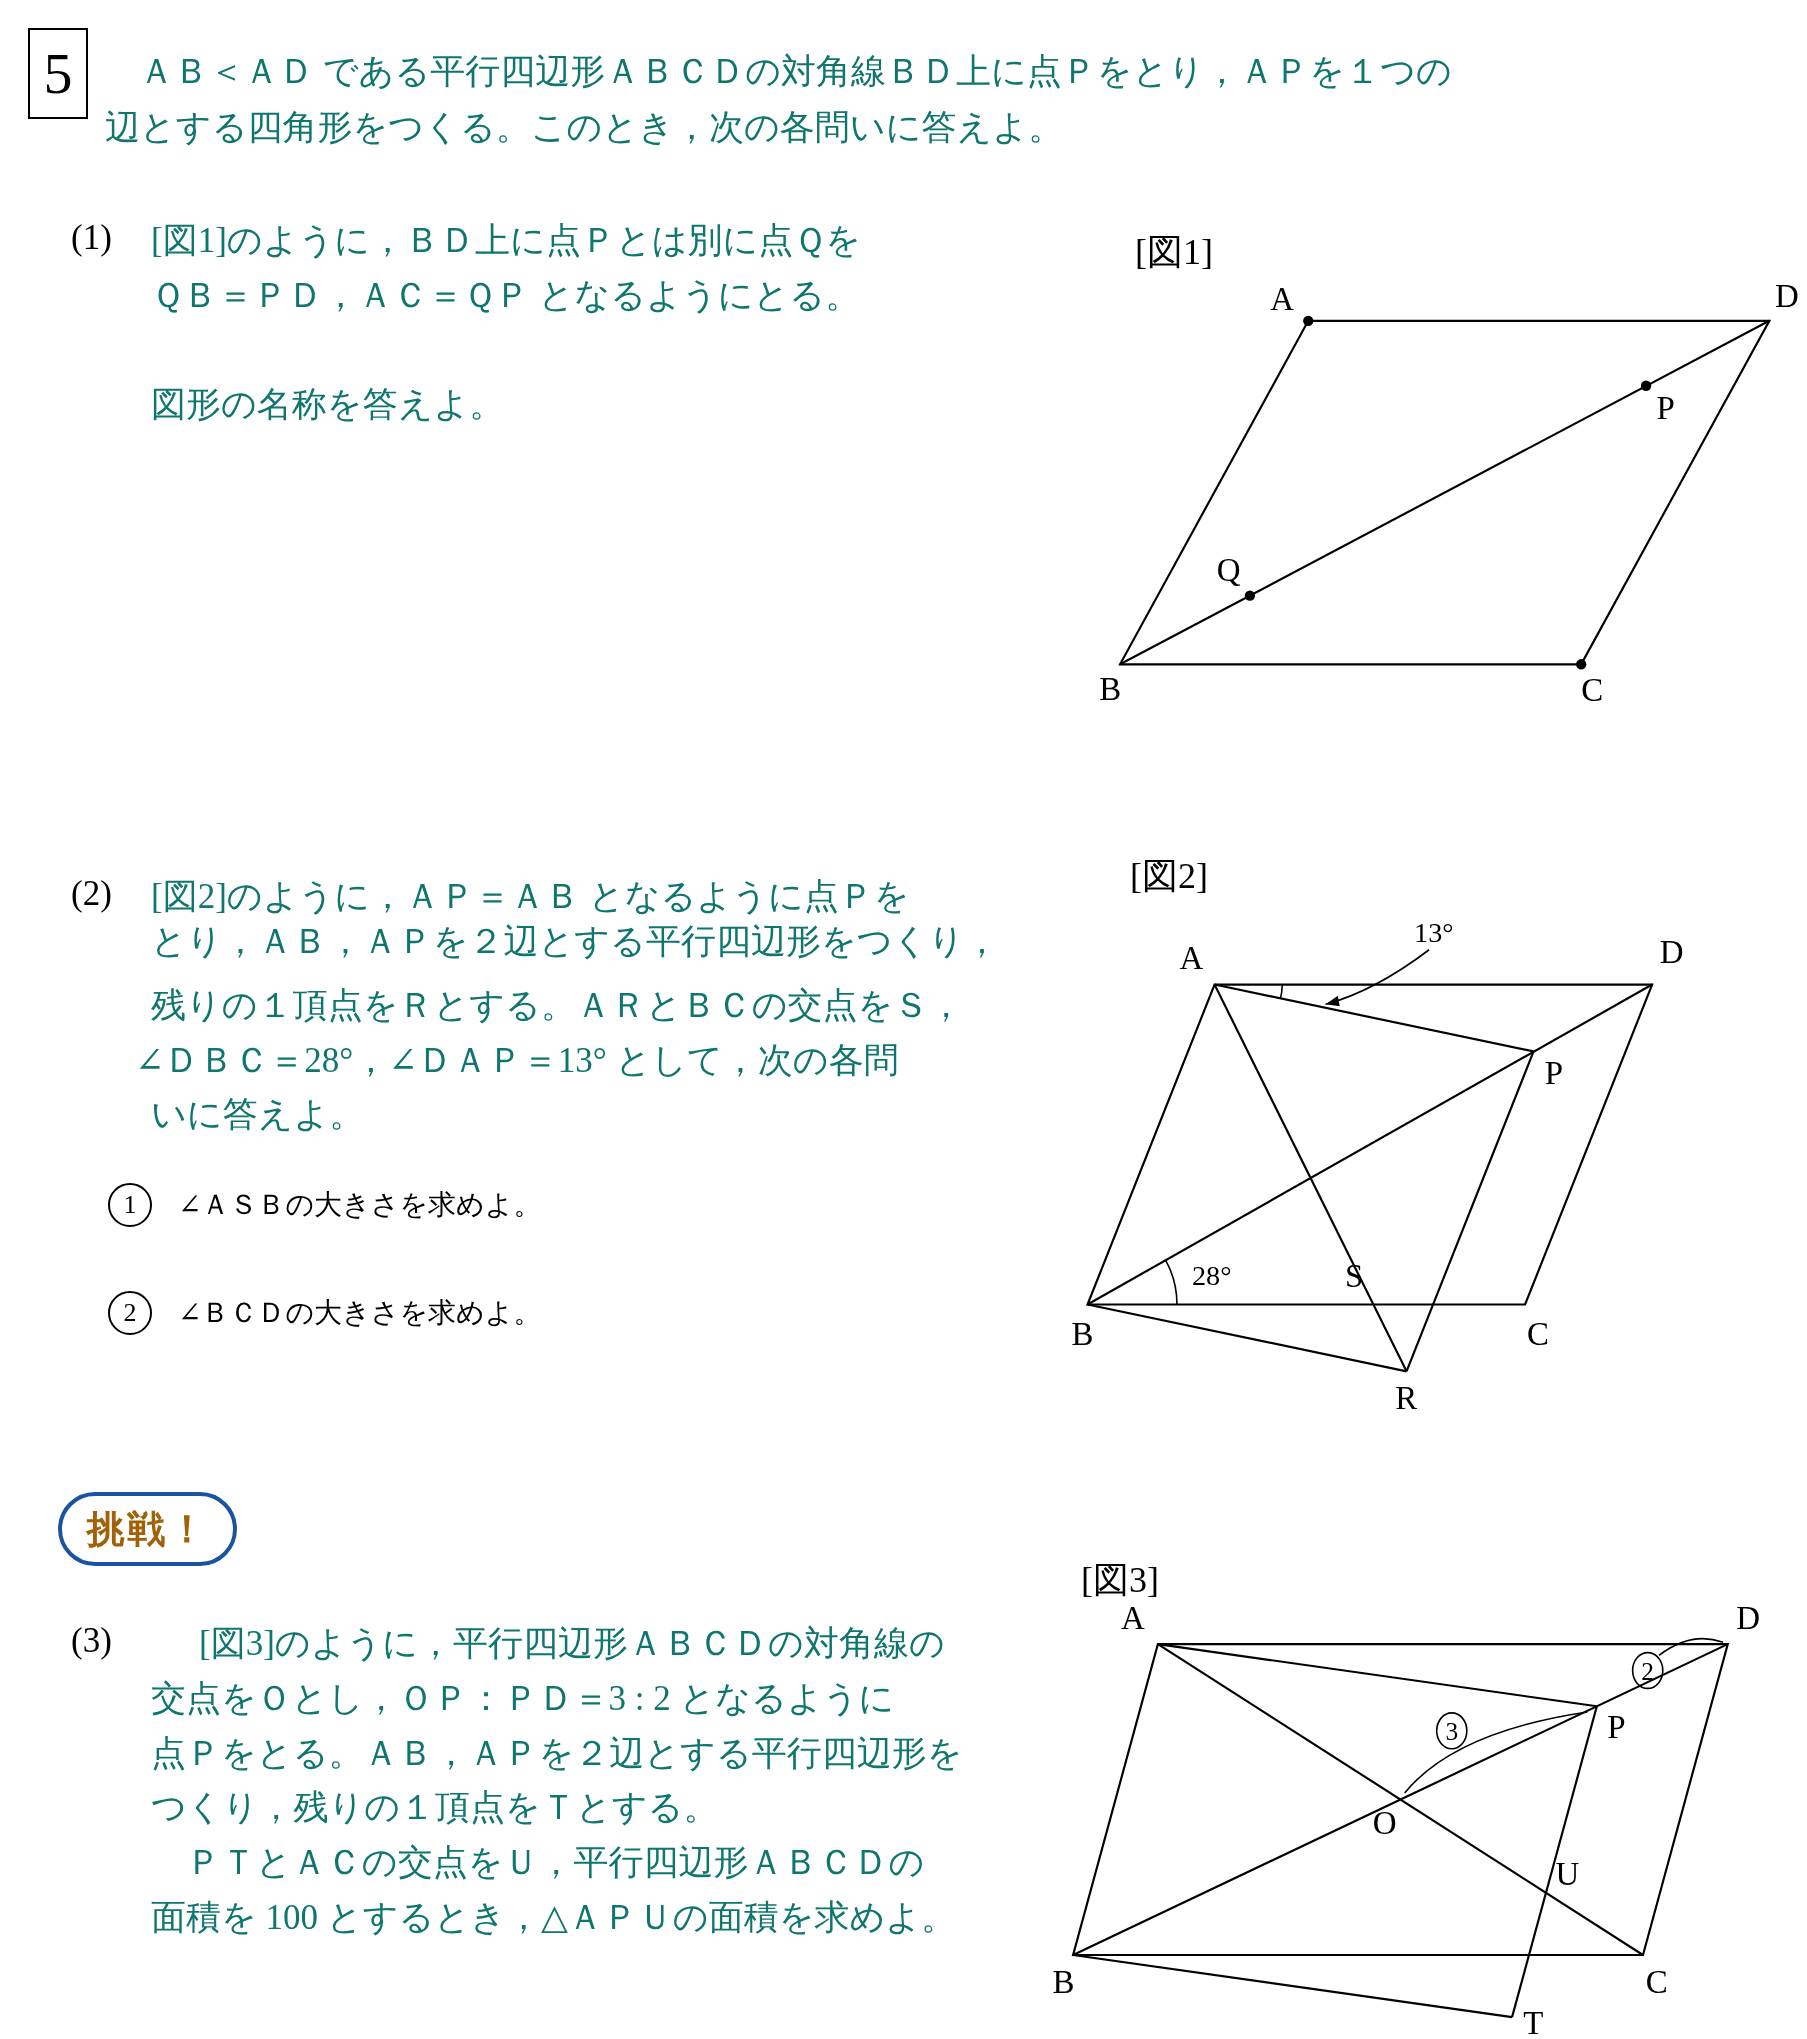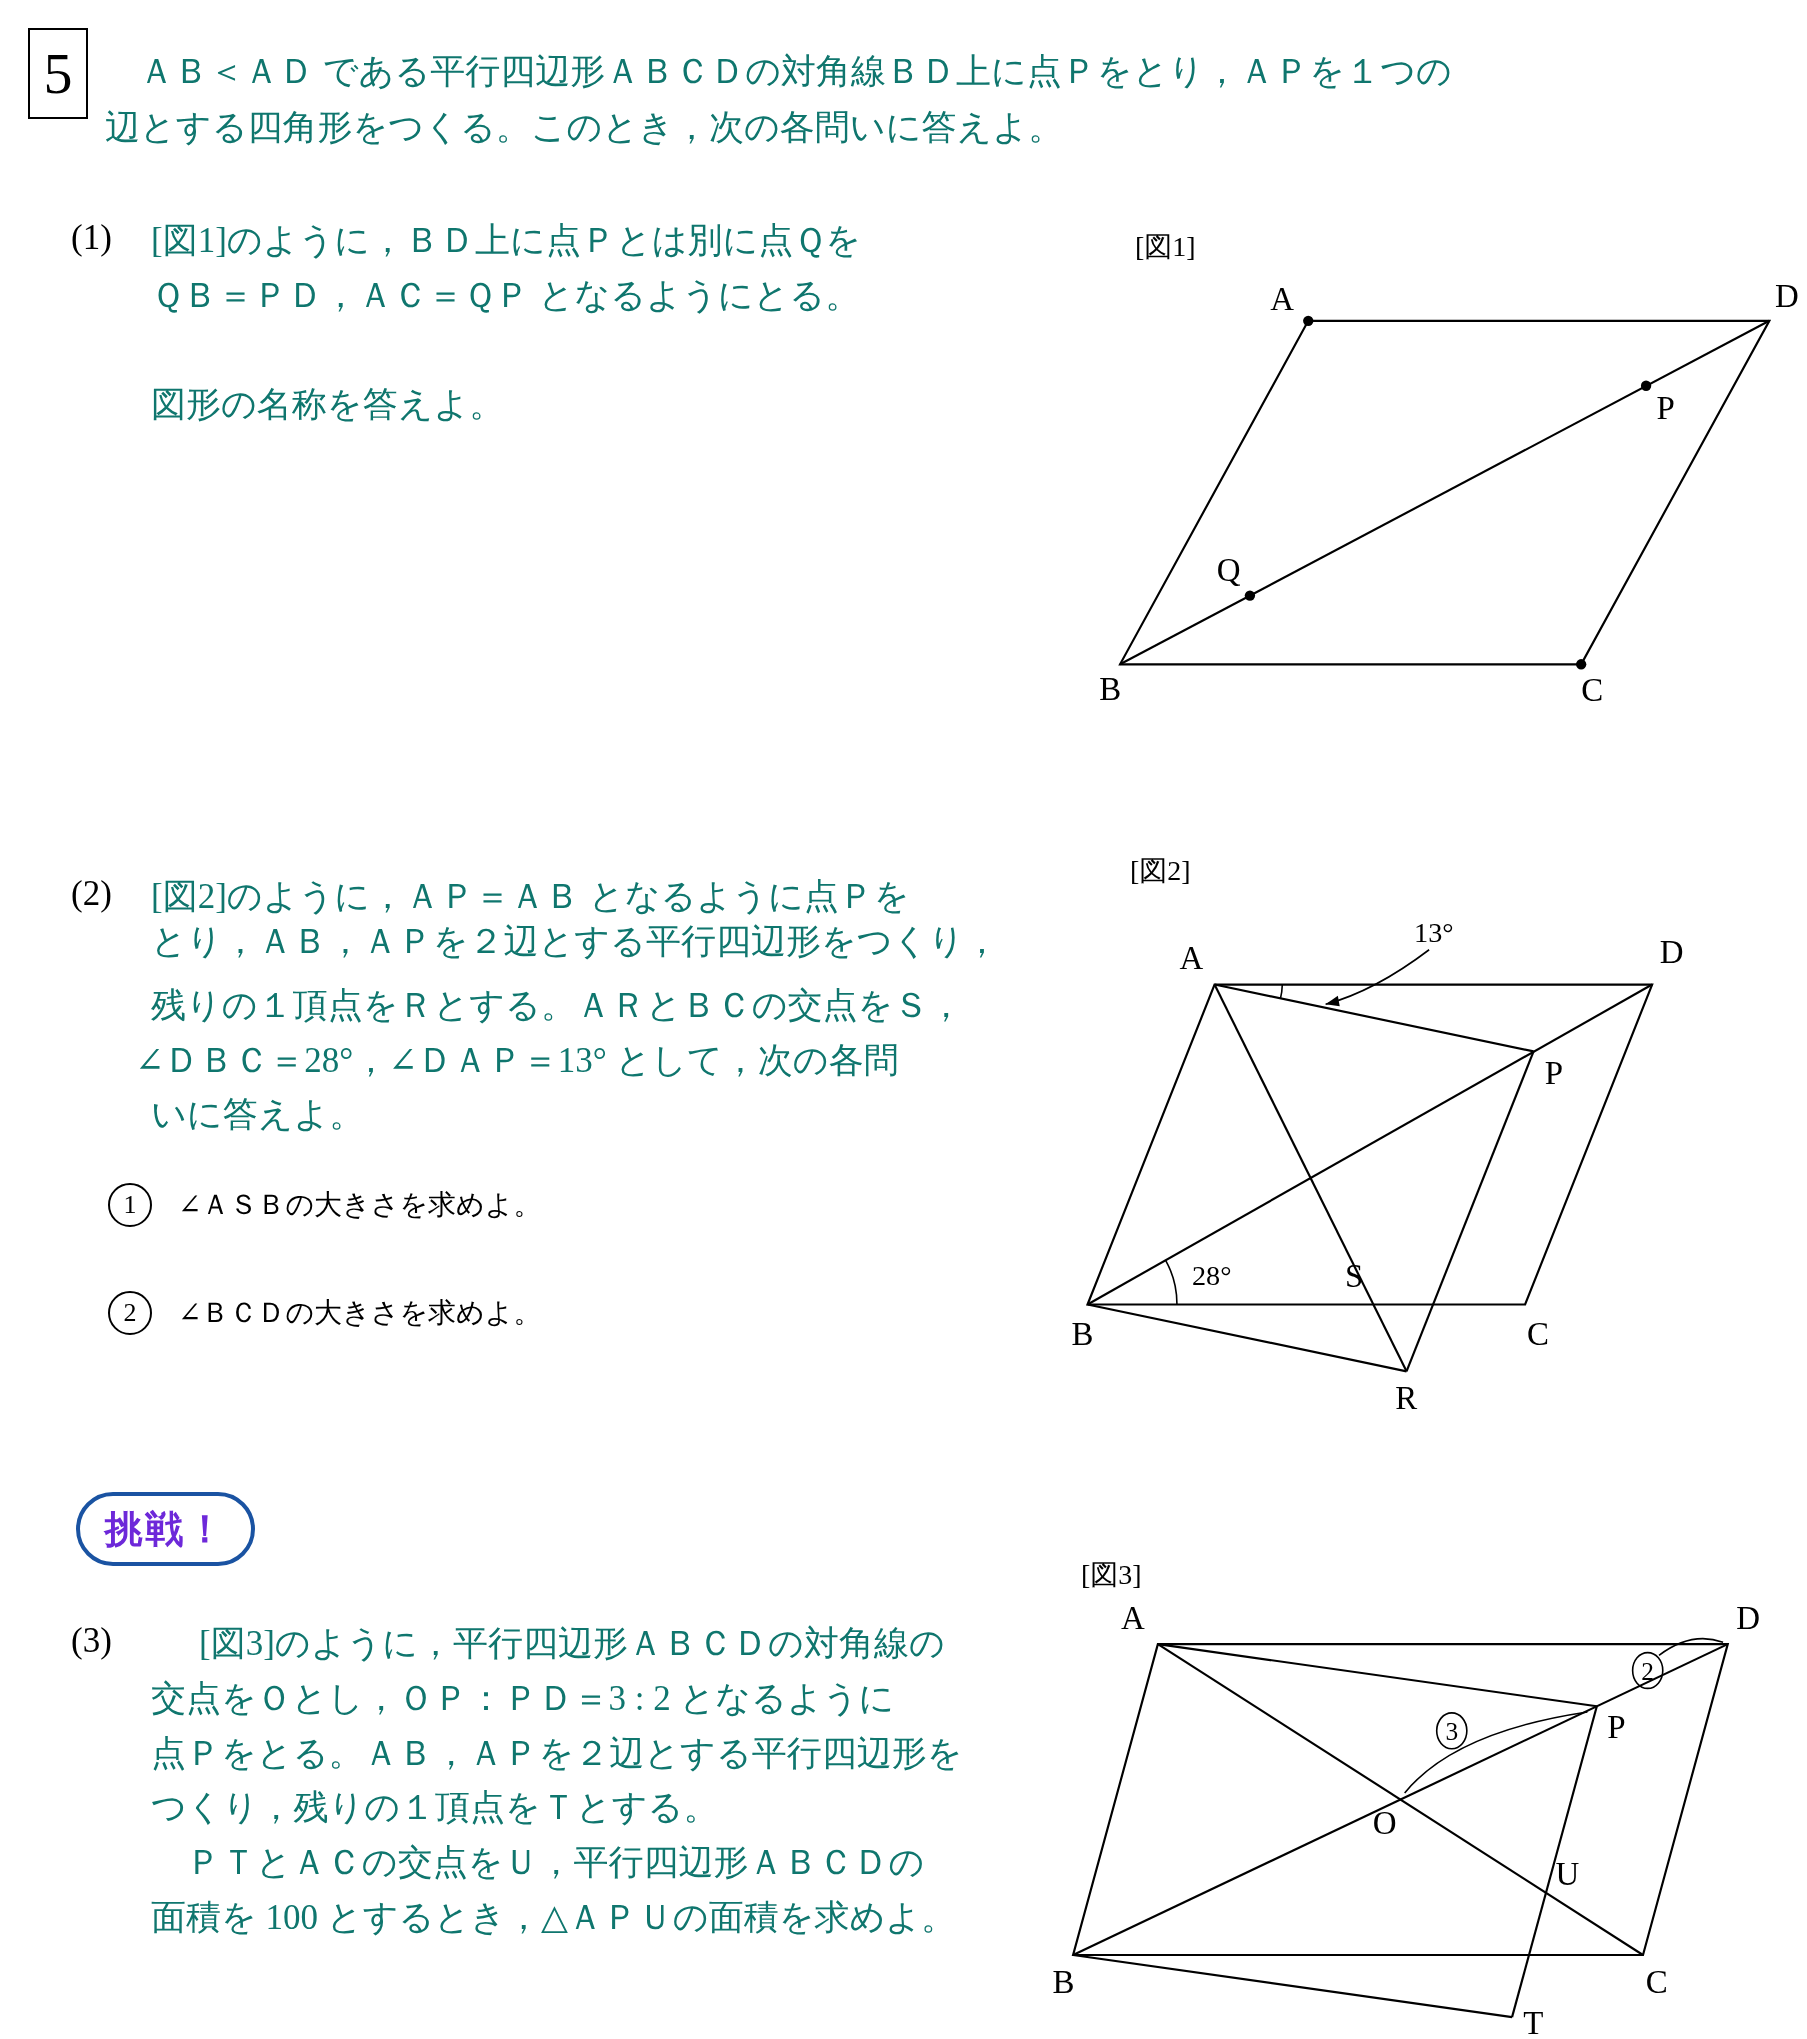--- a/index.html
+++ b/index.html
@@ -6,24 +6,24 @@
   #page{position:relative;width:1808px;height:2040px;background:#ffffff;overflow:hidden;
         font-family:"Liberation Serif","DejaVu Serif",serif;color:#000;}
   .tline{position:absolute;white-space:nowrap;font-size:35px;line-height:45px;color:#0f766e;}
   .marker{position:absolute;white-space:nowrap;font-size:35px;color:#000;}
   #numbox{position:absolute;left:28px;top:28px;width:56px;height:87px;border:2.8px solid #000;
           display:flex;align-items:center;justify-content:center;font-size:58px;}
   .subq{position:absolute;display:flex;align-items:center;}
   .circnum{display:flex;align-items:center;justify-content:center;width:40px;height:40px;
            border:2.4px solid #000;border-radius:50%;font-size:26px;flex:0 0 auto;}
   .subq .stext{font-size:28px;margin-left:26px;white-space:nowrap;}
-  #badge{position:absolute;left:76px;top:1492px;border:4.2px solid #1a53a2;border-radius:38px;
-         color:#6d28d9;font-family:"Liberation Sans","DejaVu Sans",sans-serif;font-weight:bold;
+  #badge{position:absolute;left:58px;top:1492px;border:4.2px solid #1a53a2;border-radius:38px;
+         color:#a16207;font-family:"Liberation Sans","DejaVu Sans",sans-serif;font-weight:bold;
          font-size:38px;padding:7.5px 24.5px;letter-spacing:2.8px;background:#fff;}
-  .figcap{position:absolute;font-size:28px;white-space:nowrap;}
+  .figcap{position:absolute;font-size:36px;white-space:nowrap;}
   svg{position:absolute;}
   svg text{font-family:"Liberation Serif","DejaVu Serif",serif;font-size:35px;fill:#000;}
   svg .ang{font-size:30px;}
   svg .rnum{font-size:27px;}
   .geoline{stroke:#000;stroke-width:2.3;fill:none;}
   .thin{stroke:#000;stroke-width:1.7;fill:none;}
   .dot{fill:#000;stroke:none;}
 </style>
 </head>
 <body>

